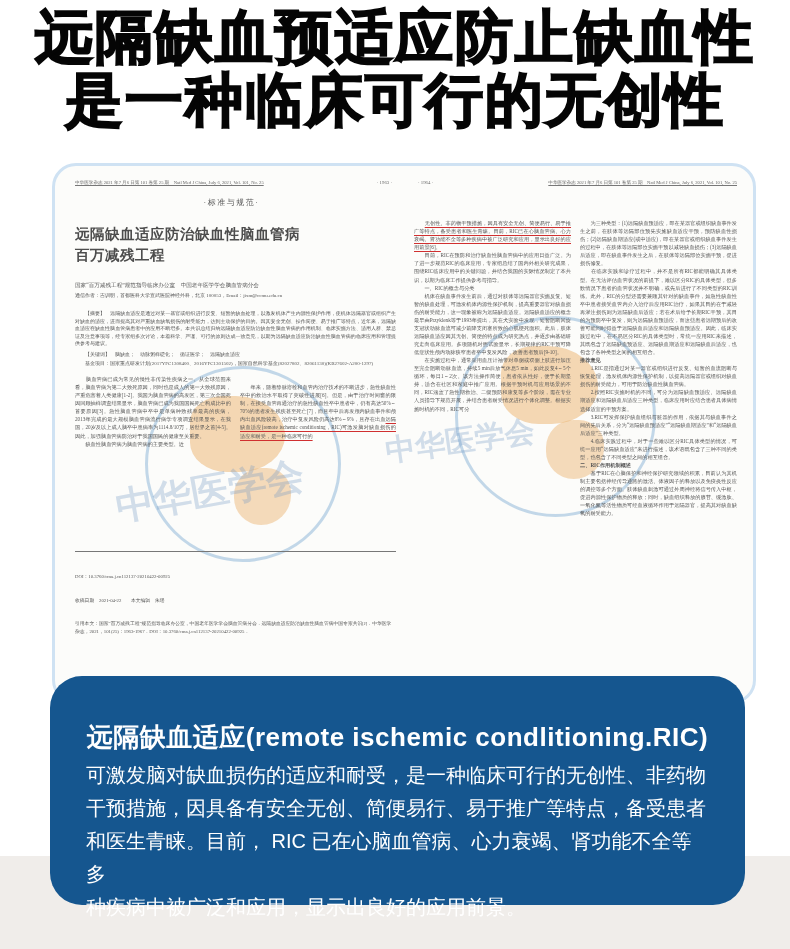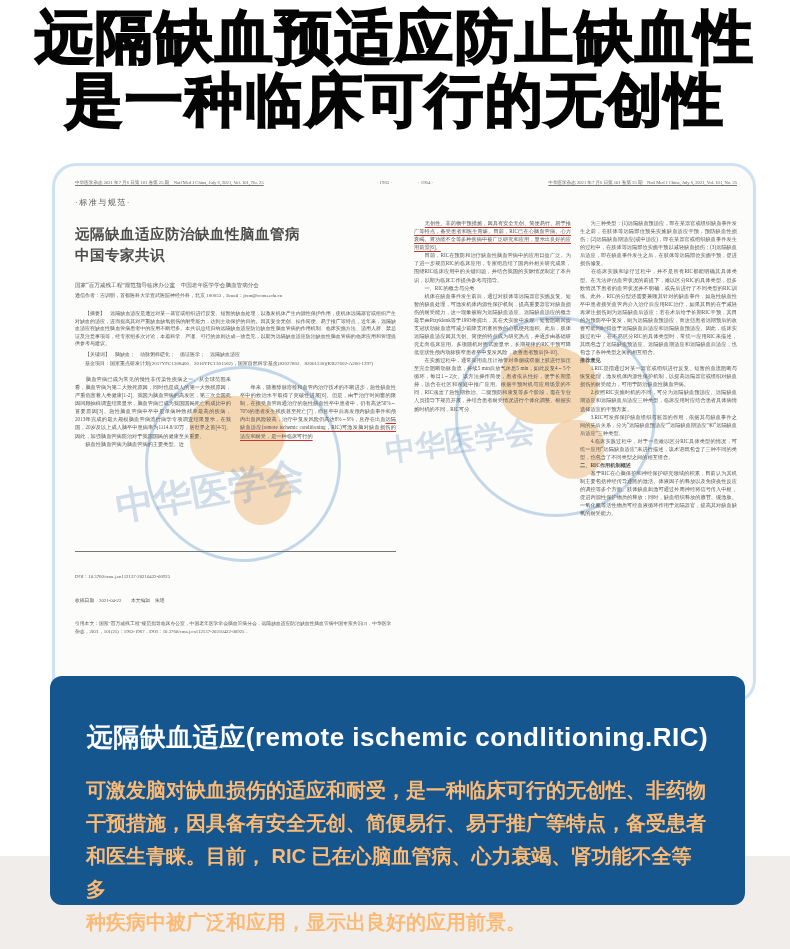--- a/index.html
+++ b/index.html
@@ -24,21 +24,21 @@
   }
   .ppage{
     width:50%;box-sizing:border-box;position:relative;z-index:2;
     font-family:"Liberation Serif",serif;color:#585858;
   }
   .ppage.left{padding:14px 8px 0 20px;}
   .ppage.right{padding:14px 16px 0 10px;}
   .jrow{display:flex;justify-content:space-between;align-items:flex-start;font-size:4.6px;color:#666;}
   .jtext{text-decoration:underline;text-decoration-thickness:0.5px;text-decoration-color:#777;}
   .pnum{font-size:4.8px;color:#666;white-space:nowrap;margin:0 4px;}
-  .section-label{text-align:left;margin:12px 8px 0 0;font-size:8px;letter-spacing:1.5px;color:#5a5a5a;}
+  .section-label{text-align:center;margin:12px 8px 0 0;font-size:8px;letter-spacing:1.5px;color:#5a5a5a;}
   .ptitle{margin-top:16px;font-size:14.5px;font-weight:bold;color:#4d4d4d;line-height:1.45;letter-spacing:0.5px;}
   .pauthors{margin-top:14px;font-size:5.6px;line-height:1.8;color:#555;}
   .pcorr{font-size:5px;color:#555;margin-top:2px;}
   .pabs{margin-top:12px;font-size:5px;line-height:1.52;text-align:justify;white-space:pre-wrap;color:#555;}
   .pline{font-size:5px;margin-top:3px;white-space:pre-wrap;color:#555;}
   .pcols{display:flex;gap:9px;margin-top:9px;height:172px;overflow:hidden;}
   .pcols2{display:flex;gap:9px;margin-top:26px;height:440px;overflow:hidden;}
   .pcol{flex:1;font-size:5.2px;line-height:1.55;text-align:justify;white-space:pre-wrap;color:#555;}
   .bold{font-weight:bold;}
   .red-u{
@@ -55,25 +55,25 @@
     background:rgba(236,178,108,0.5);border-radius:40% 60% 55% 45%;}
   .wm::after{content:"";position:absolute;left:45%;top:52%;width:30%;height:30%;
     background:rgba(236,178,108,0.45);border-radius:50% 45% 55% 50%;}
   .wm-text{position:absolute;font-weight:bold;color:rgba(110,150,195,0.30);z-index:1;
     font-family:"Liberation Serif",serif;}
   .wmt1{left:60px;top:300px;font-size:38px;transform:rotate(-10deg);}
   .wmt2{left:330px;top:255px;font-size:30px;transform:rotate(-8deg);}
   
   .blue-card{
     position:absolute;left:50px;top:676px;width:695px;height:229px;
-    background:#15568f;border-radius:12px;z-index:3;box-sizing:border-box;
+    background:#15568f;border-radius:32px;z-index:3;box-sizing:border-box;
     padding:44px 36px 0 36px;
   }
   .blue-head{text-align:center;font-size:26px;font-weight:bold;color:#ffffff;letter-spacing:0.5px;}
-  .blue-body{margin-top:19px;font-size:20px;font-weight:bold;color:#fdba74;line-height:33px;white-space:pre-wrap;}
+  .blue-body{margin-top:4px;font-size:20px;font-weight:normal;color:#ffffff;line-height:33px;white-space:pre-wrap;}
 </style>
 </head>
 <body>
 
 <div class="poster-title">
   <div>远隔缺血预适应防止缺血性</div>
   <div>是一种临床可行的无创性</div>
 </div>
 
 <div class="bottom-band"></div>
@@ -86,21 +86,21 @@
   <div class="wm-text wmt2">中华医学会</div>
 
   <div class="ppage left">
     <div class="jrow">
       <span class="jtext">中华医学杂志 2021 年7 月6 日第 101 卷第 25 期　Natl Med J China, July 6, 2021, Vol. 101, No. 25</span>
       <span class="pnum">· 1963 ·</span>
     </div>
     <div class="section-label">·标准与规范·</div>
     <div class="ptitle">
       <div>远隔缺血适应防治缺血性脑血管病</div>
-      <div>中国专家共识</div>
+      <div>百万减残工程</div>
     </div>
     <div class="pauthors">国家“百万减残工程”规范指导临床办公室　中国老年医学学会脑血管病分会</div>
     <div class="pcorr">通信作者：吉训明，首都医科大学宣武医院神经外科，北京 100053，Email：jixm@ccmu.edu.cn</div>
     <div class="pabs">　　【摘要】　远隔缺血适应是通过对某一器官或组织进行反复、短暂的缺血处理，以激发机体产生内源性保护作用，使机体远隔器官或组织产生对缺血的适应，进而提高其对严重缺血缺氧损伤的耐受能力，达到主动保护的目的。因其安全无创、操作简便、易于推广等特点，近年来，远隔缺血适应在缺血性脑血管病患者中的应用不断增多。本共识总结归纳远隔缺血适应防治缺血性脑血管病的作用机制、临床实施方法、适用人群、禁忌证及注意事项等，经专家组多次讨论，本着科学、严谨、可行的原则达成一致意见，以期为远隔缺血适应防治缺血性脑血管病的临床应用和管理提供参考与建议。</div>
     <div class="pline">　　【关键词】　脑缺血；　动脉粥样硬化；　循证医学；　远隔缺血适应</div>
     <div class="pline">　　基金项目：国家重点研发计划(2017YFC1308400、2016YFC1301502)，国家自然科学基金(82027802、82061130)(KB27602-A200-1297)</div>
     <div class="pcols">
       <div class="pcol">　　脑血管病已成为常见的慢性非传染性疾病之一。从全球范围来看，脑血管病为第二大致死原因，同时也是成人的第一大致残原因，严重危害着人类健康[1-2]。我国为脑血管病的高发区，第三次全国死因回顾抽样调查结果显示，脑血管病已成为我国国民死亡构成比中的首要原因[3]。急性脑血管病中卒中是单病种致残率最高的疾病，2013年完成的最大规模脑血管病流行病学专项调查结果显示，在我国，20岁及以上成人脑卒中患病率为1114.8/10万，居世界之首[4-5]。因此，加强脑血管病防治对于我国国民的健康至关重要。
 　　缺血性脑血管病为脑血管病的主要类型。近</div>
       <div class="pcol">

